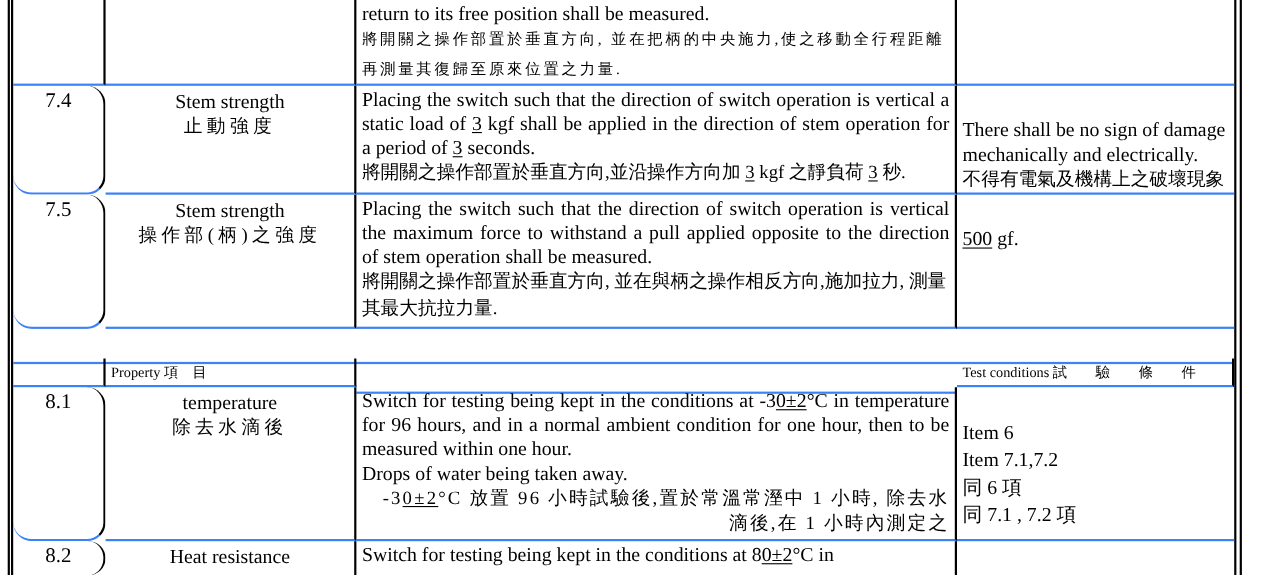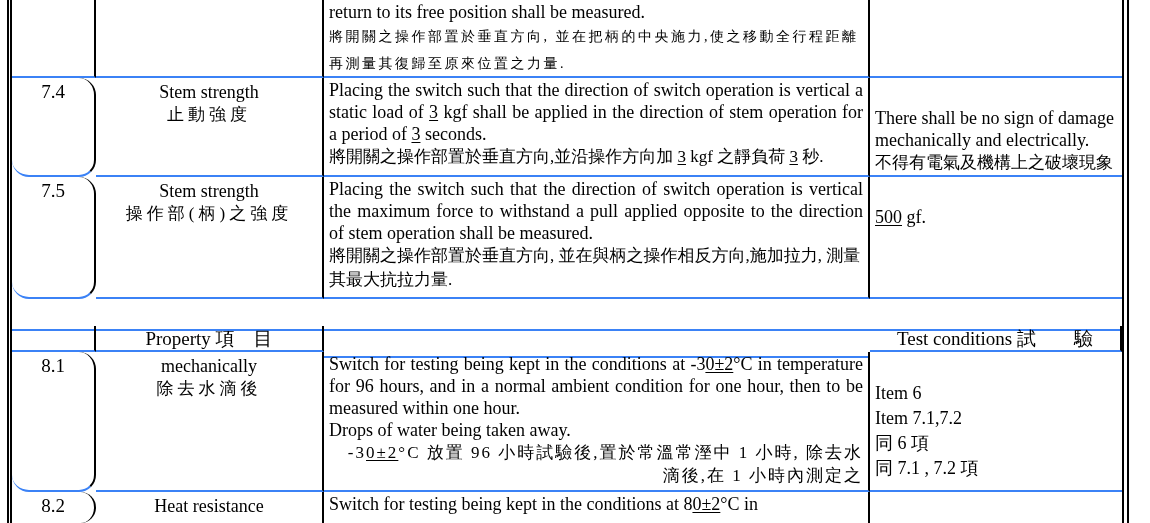--- a/index.html
+++ b/index.html
@@ -15,21 +15,21 @@
   .no-bottom{border-bottom:none;}
   .span-all{grid-column:1/-1;}
   .en{font-size:18px;line-height:22px;}
   .just{text-align:justify;}
   .zh{font-size:17px;line-height:24px;}
   .zh-top{font-size:14px;line-height:27px;letter-spacing:2.5px;}
   .zh-loose{letter-spacing:2px;line-height:23px;text-align:right;}
   .item{text-align:center;font-size:19px;padding-top:3px;border-radius:17px;}
   .prop{text-align:center;padding-top:3px;}
   .prop .zh{letter-spacing:4px;}
-  .hdr{text-align:center;font-size:19px;line-height:23px;padding-top:1px;}
+  .hdr{font-size:13px;line-height:23px;padding-top:1px;}
   .section{font-size:19px;line-height:24px;padding-left:10px;letter-spacing:1px;}
   .perf-line{font-size:18px;line-height:25px;}
   u{text-underline-offset:2px;}
 </style>
 </head>
 <body>
 
 <div class="page">
   <div class="tbl">
 
@@ -70,21 +70,21 @@
 
     <div class="cell last-col span-all section">8.Weather-proof 耐候性能</div>
 
     <div class="cell"></div>
     <div class="cell hdr">Property 項　目</div>
     <div class="cell hdr last-col">Performance 判 定 基 準</div>
     <div class="cell hdr">Test conditions 試　　驗　　條　　件</div>
 
     <div class="cell item">8.1</div>
     <div class="cell prop">
-      <div class="en">mechanically</div>
+      <div class="en">temperature</div>
       <div class="zh">除去水滴後</div>
     </div>
     <div class="cell">
       <div class="en just">Switch for testing being kept in the conditions at -3<u>0±2</u>°C  in temperature for 96 hours, and in a normal ambient condition for one hour, then to be measured within one hour.</div>
       <div class="en">Drops of water being taken away.</div>
       <div class="zh zh-loose">-3<u>0±2</u>°C  放置 96 小時試驗後,置於常溫常溼中 1 小時, 除去水滴後,在 1 小時內測定之</div>
     </div>
     <div class="cell last-col">
       <div class="perf-line">Item 6</div>
       <div class="perf-line">Item 7.1,7.2</div>

